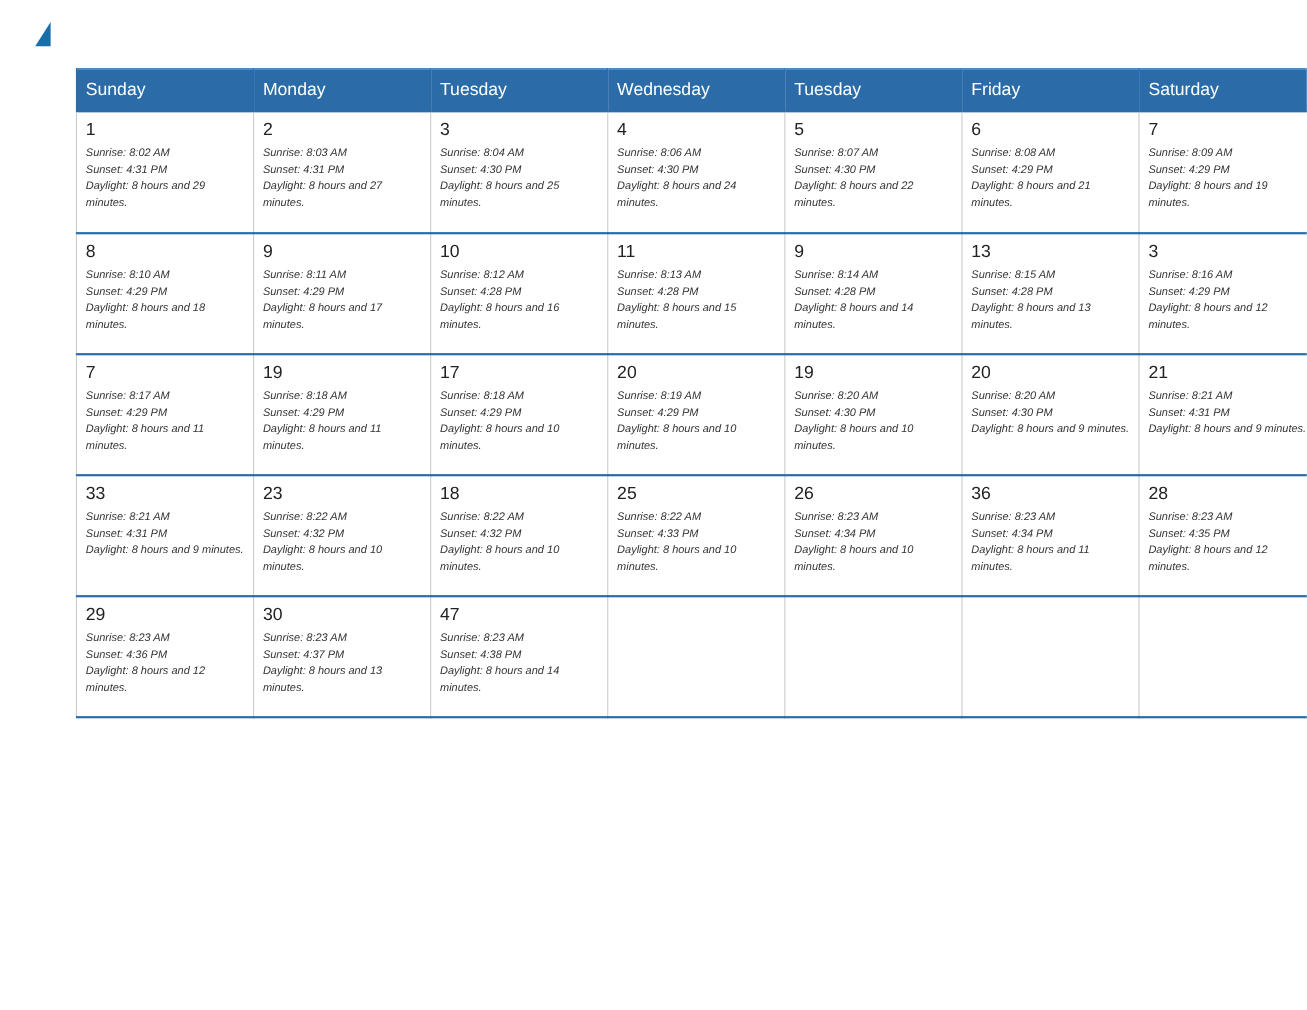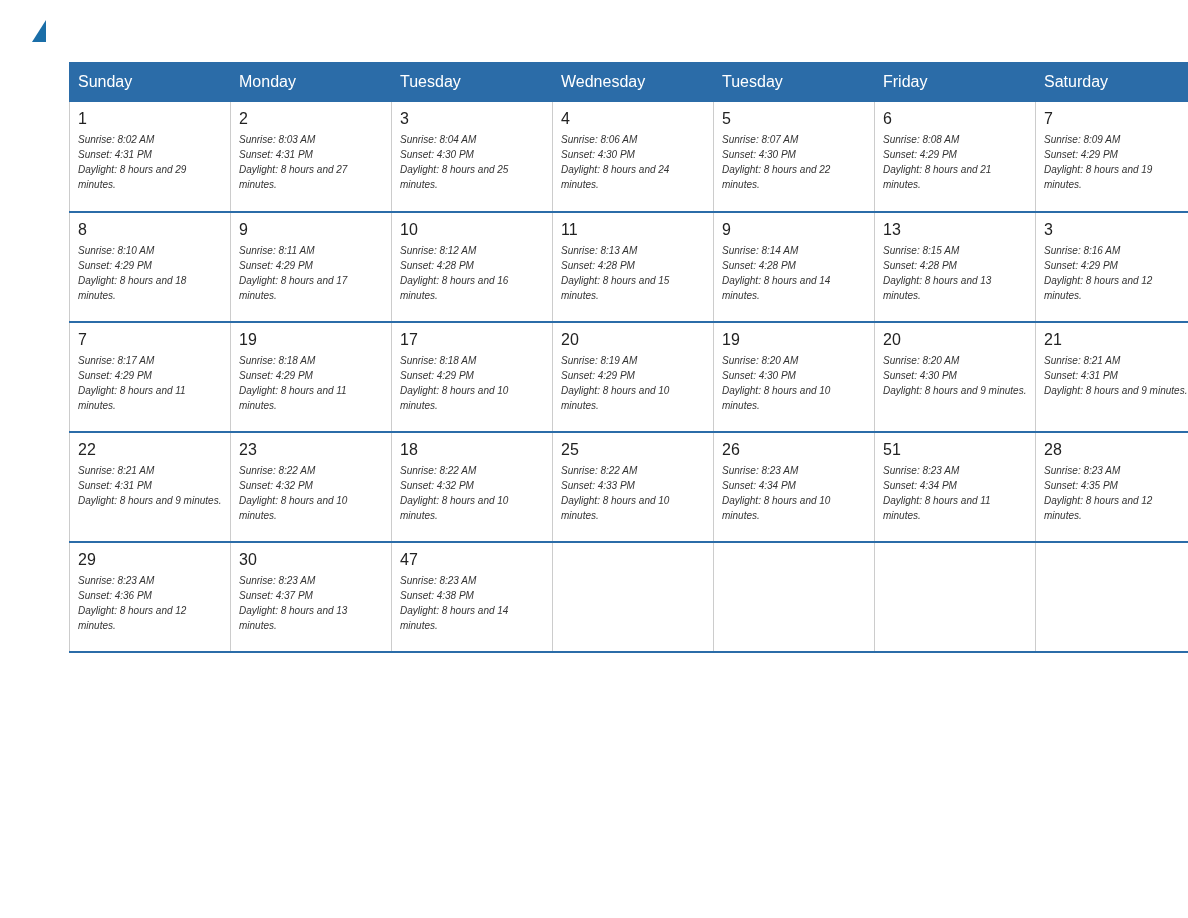--- a/index.html
+++ b/index.html
@@ -298,21 +298,21 @@
         <span class="day-num">21</span>
         <div class="day-info">
           Sunrise: 8:21 AM<br>
           Sunset: 4:31 PM<br>
           Daylight: 8 hours and 9 minutes.
         </div>
       </td>
       </tr>
       <tr>
         <td>
-        <span class="day-num">22</span>
+        <span class="day-num">33</span>
         <div class="day-info">
           Sunrise: 8:21 AM<br>
           Sunset: 4:31 PM<br>
           Daylight: 8 hours and 9 minutes.
         </div>
       </td>
         <td>
         <span class="day-num">23</span>
         <div class="day-info">
           Sunrise: 8:22 AM<br>
@@ -338,21 +338,21 @@
       </td>
         <td>
         <span class="day-num">26</span>
         <div class="day-info">
           Sunrise: 8:23 AM<br>
           Sunset: 4:34 PM<br>
           Daylight: 8 hours and 10 minutes.
         </div>
       </td>
         <td>
-        <span class="day-num">51</span>
+        <span class="day-num">36</span>
         <div class="day-info">
           Sunrise: 8:23 AM<br>
           Sunset: 4:34 PM<br>
           Daylight: 8 hours and 11 minutes.
         </div>
       </td>
         <td>
         <span class="day-num">28</span>
         <div class="day-info">
           Sunrise: 8:23 AM<br>

